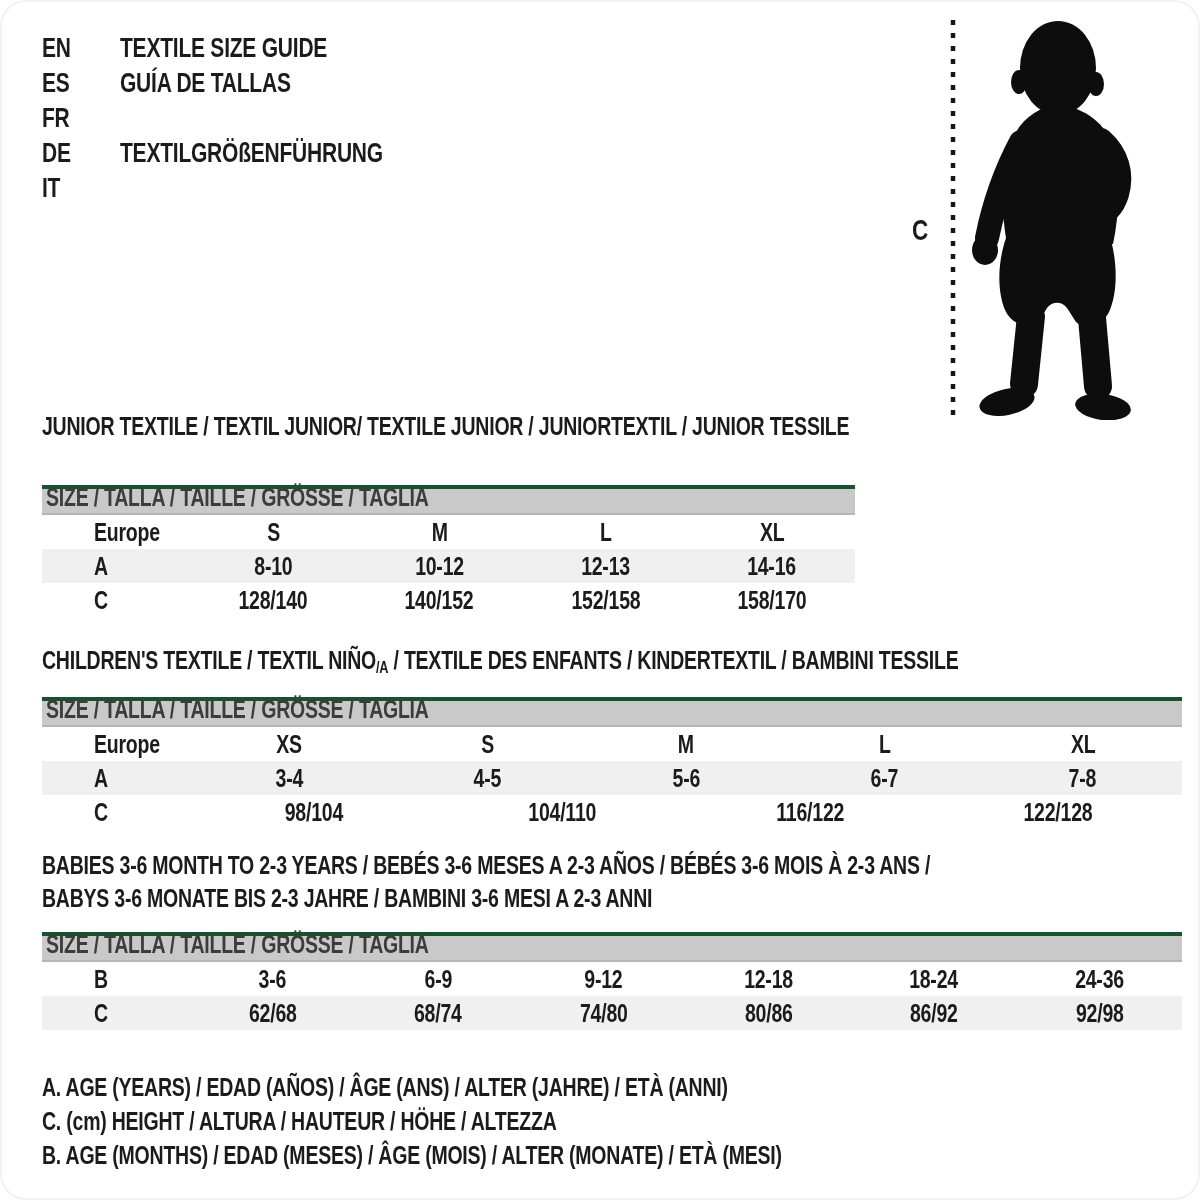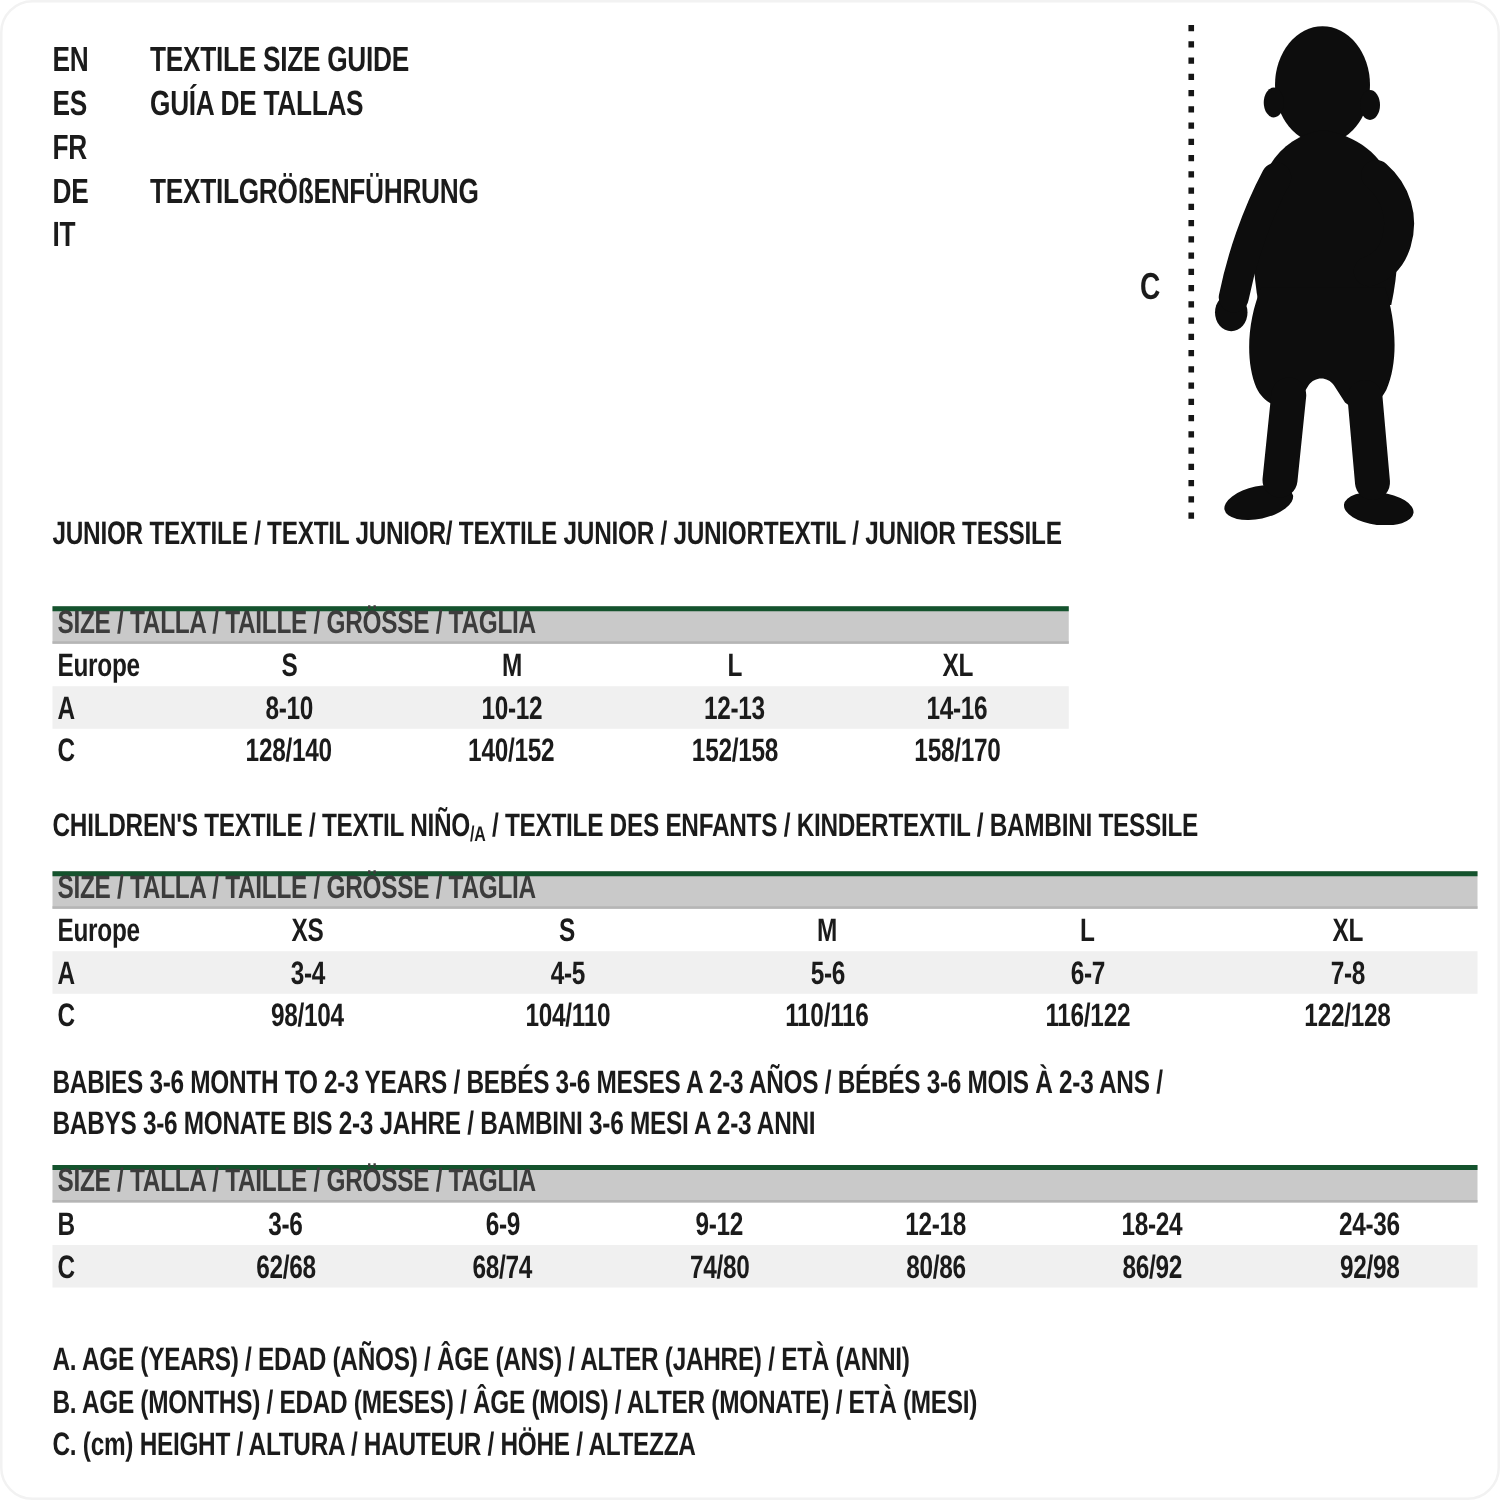--- a/index.html
+++ b/index.html
@@ -25,21 +25,21 @@
   
   .sect-title { position:absolute; font-size:26px; line-height:33px; white-space:nowrap; }
   .sub-sz { font-size:17px; position:relative; top:4px; font-weight:bold; }
 
   
   .tbl { position:absolute; }
   .size-bar { height:30px; background:var(--bar-bg,#c9c9c9); border-top:4px solid #14532d; border-bottom:2px solid #b5b5b5;
               display:flex; align-items:flex-end; padding-left:4px; font-size:26px; color:var(--bar-text,#3c3c3c); }
   .row { display:flex; height:34px; align-items:center; font-size:26px; }
   .row.shaded { background:var(--row-shaded,#f0f0f0); }
-  .cell-label { width:100px; padding-left:4px; }
+  .cell-label { width:100px; padding-left:4px;margin-left:48px; }
   .cell { flex:1; text-align:center; }
 
   
   .foot { position:absolute; left:40px; top:1068px; font-size:26px; line-height:34px; }
 </style>
 </head>
 <body>
 
 <div class="page">
 
@@ -141,21 +141,20 @@
           <div class="cell"><span class="cxc">3-4</span></div>
           <div class="cell"><span class="cxc">4-5</span></div>
           <div class="cell"><span class="cxc">5-6</span></div>
           <div class="cell"><span class="cxc">6-7</span></div>
           <div class="cell"><span class="cxc">7-8</span></div>
         </div>
         <div class="row">
           <div class="cell-label"><span class="cx">C</span></div>
           <div class="cell"><span class="cxc">98/104</span></div>
           <div class="cell"><span class="cxc">104/110</span></div>
-          <div class="cell"><span class="cxc">110/116</span></div>
           <div class="cell"><span class="cxc">116/122</span></div>
           <div class="cell"><span class="cxc">122/128</span></div>
         </div>
       </div>
   </div>
 
   <div class="sect-title" style="left:40px; top:847px;">
     <div><span class="cx">BABIES 3-6 MONTH TO 2-3 YEARS / BEBÉS 3-6 MESES A 2-3 AÑOS / BÉBÉS 3-6 MOIS À 2-3 ANS /</span></div>
     <div><span class="cx">BABYS 3-6 MONATE BIS 2-3 JAHRE / BAMBINI 3-6 MESI A 2-3 ANNI</span></div>
   </div>
@@ -180,17 +179,17 @@
           <div class="cell"><span class="cxc">74/80</span></div>
           <div class="cell"><span class="cxc">80/86</span></div>
           <div class="cell"><span class="cxc">86/92</span></div>
           <div class="cell"><span class="cxc">92/98</span></div>
         </div>
       </div>
   </div>
 
   <div class="foot">
     <div><span class="cx">A. AGE (YEARS) / EDAD (AÑOS) / ÂGE (ANS) / ALTER (JAHRE) / ETÀ (ANNI)</span></div>
+    <div><span class="cx">C. (cm) HEIGHT / ALTURA / HAUTEUR / HÖHE / ALTEZZA</span></div>
     <div><span class="cx">B. AGE (MONTHS) / EDAD (MESES) / ÂGE (MOIS) / ALTER (MONATE) / ETÀ (MESI)</span></div>
-    <div><span class="cx">C. (cm) HEIGHT / ALTURA / HAUTEUR / HÖHE / ALTEZZA</span></div>
   </div>
 
 </div>
 
 </body></html>

